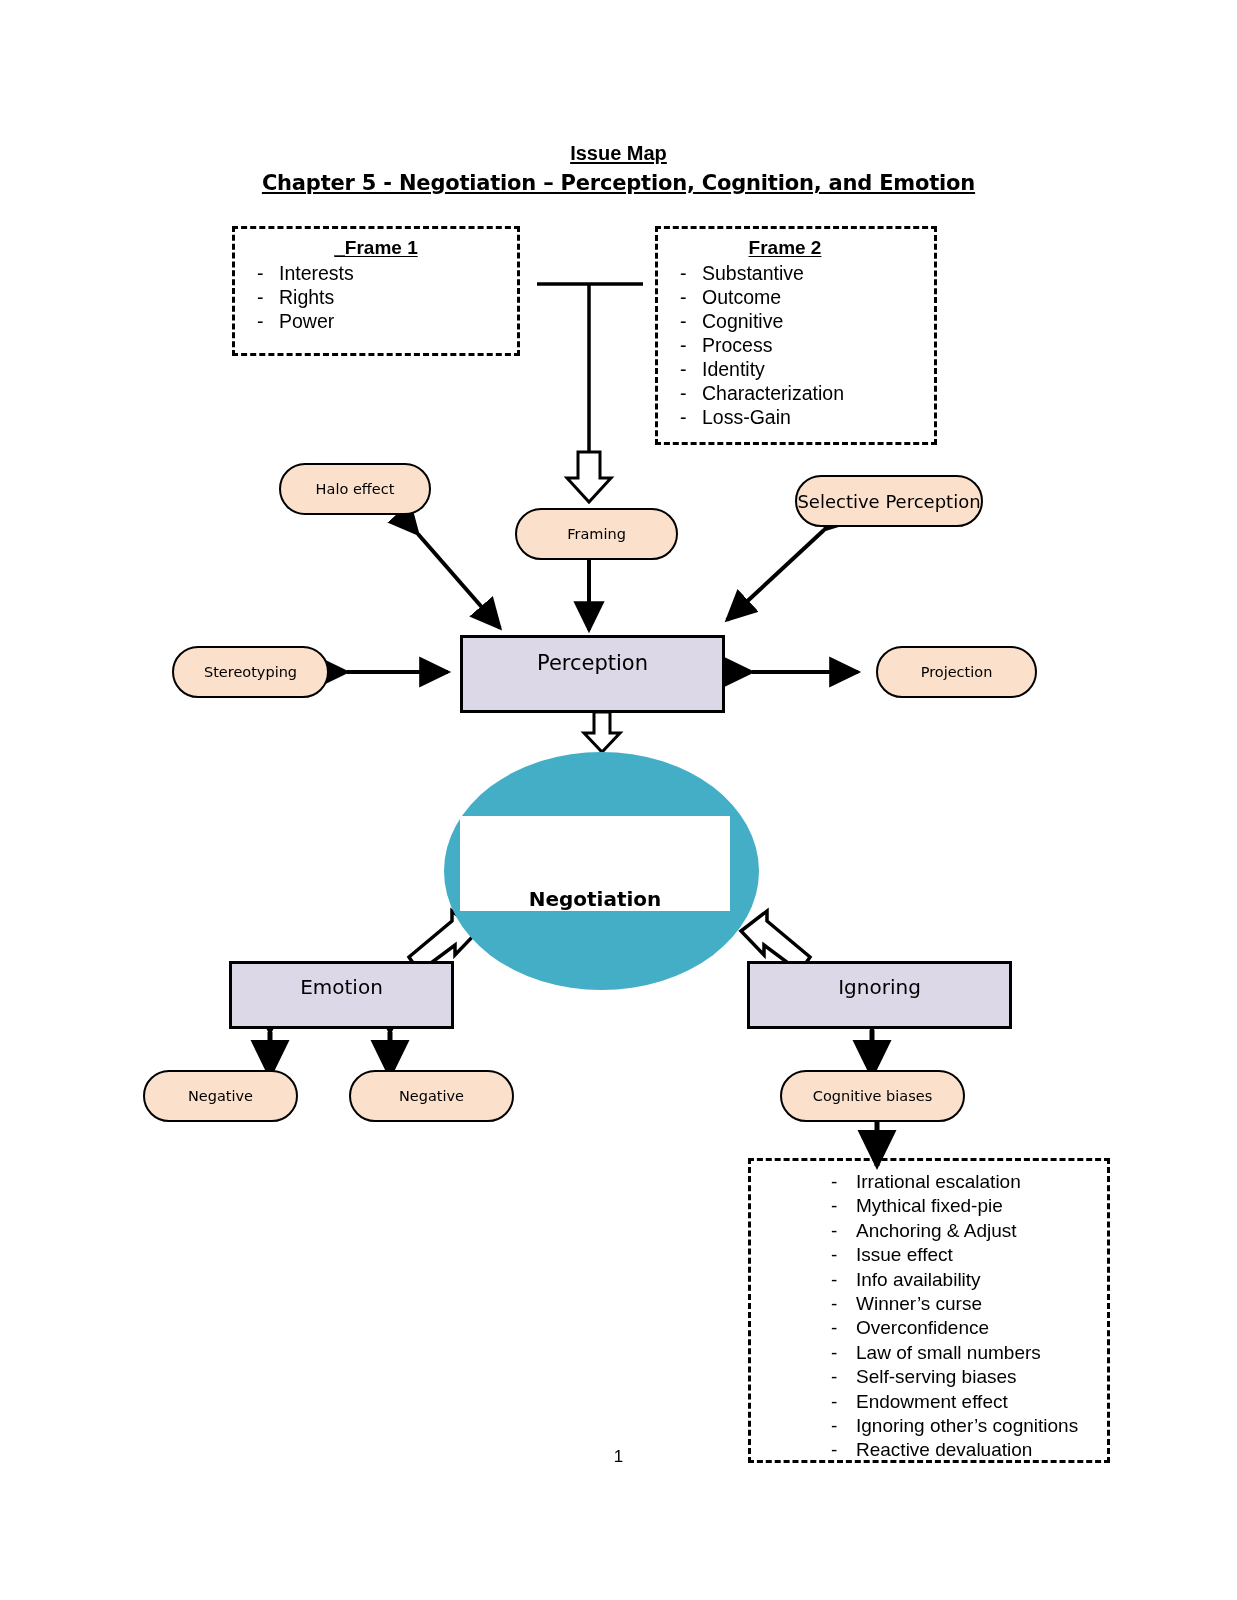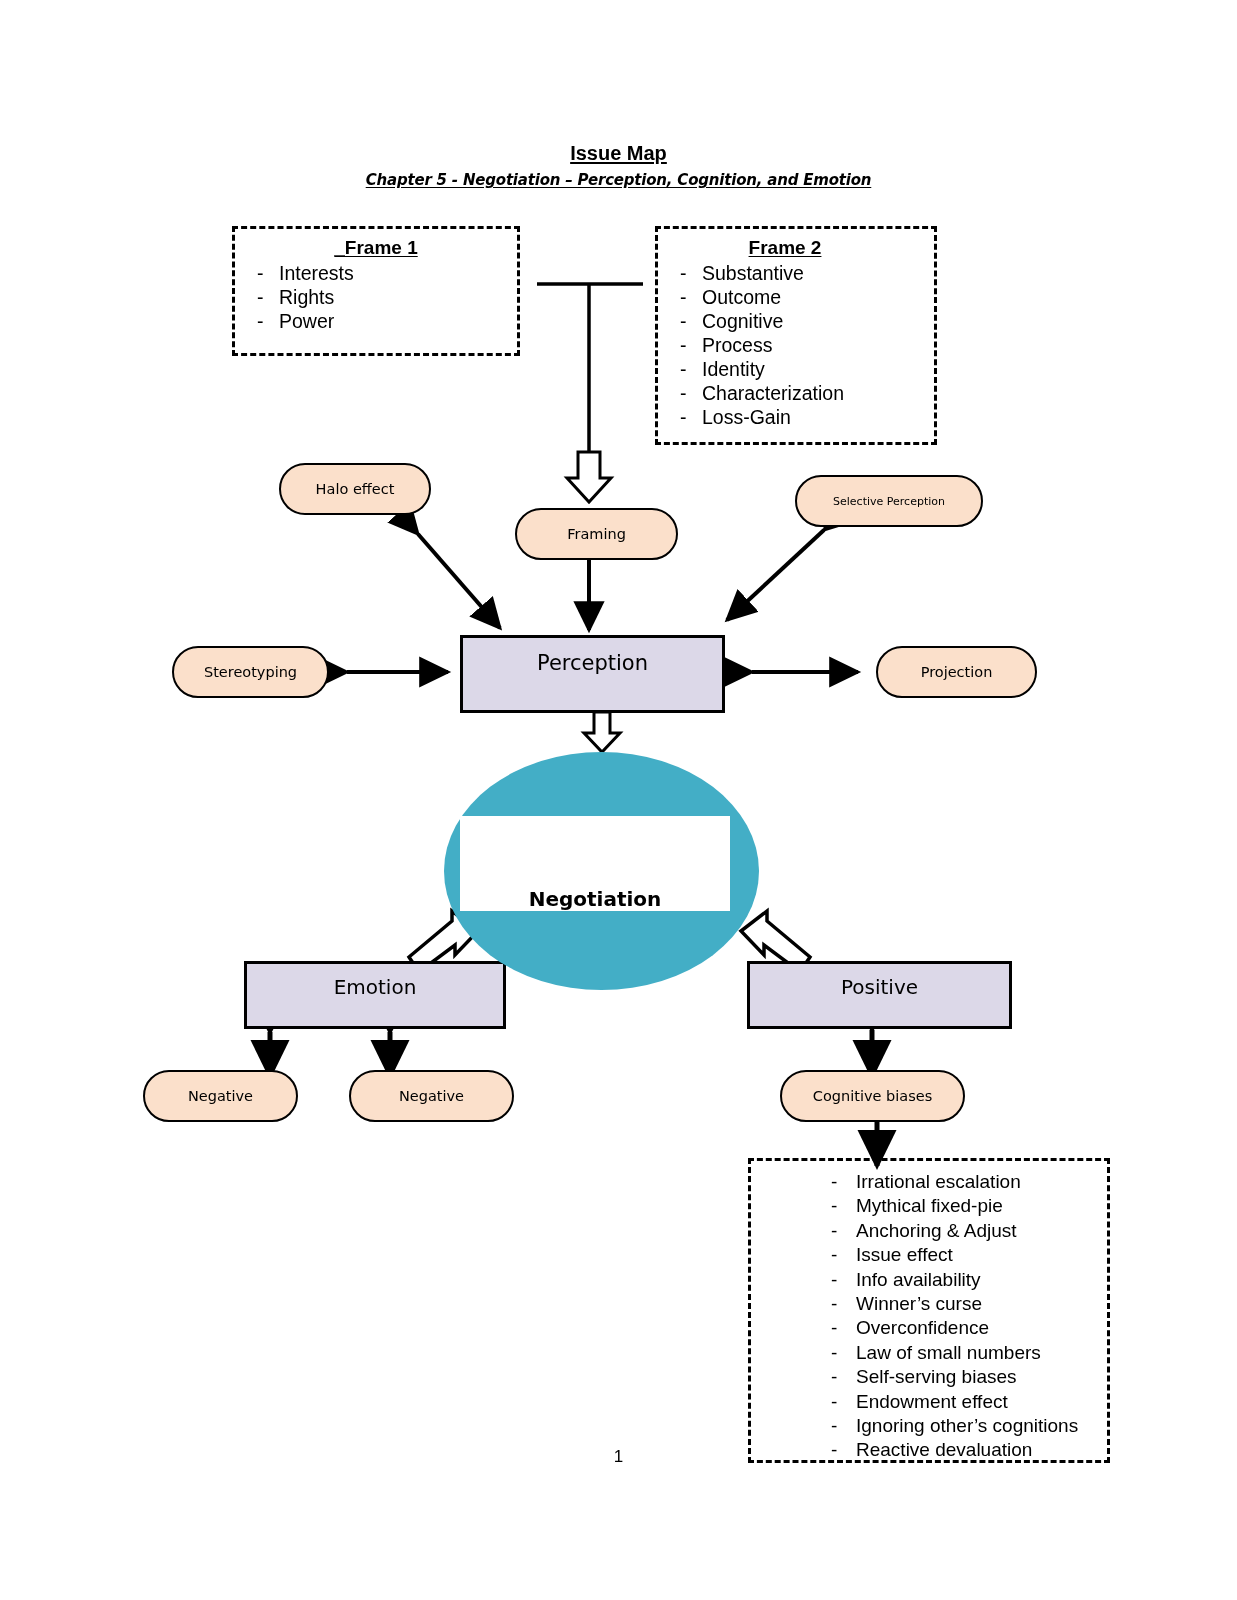--- a/index.html
+++ b/index.html
@@ -7,23 +7,23 @@
        font-family:"Liberation Sans","DejaVu Sans",sans-serif;color:#000;}
   .page{position:absolute;left:0;top:0;width:1237px;height:1600px;background:#fff;}
 
   
   .header{position:absolute;left:140px;top:70px;font-size:20.5px;letter-spacing:.1px;
           white-space:nowrap;}
 
   .title-block{position:absolute;left:0;top:142px;width:1237px;text-align:center;}
   .title-line1{font-size:20px;font-weight:bold;text-decoration:underline;
                text-underline-offset:2px;display:inline-block;}
-  .title-line2{font-size:15px;font-weight:bold;text-decoration:underline;
+  .title-line2{font-size:21px;font-weight:bold;text-decoration:underline;
                text-underline-offset:2px;display:block;margin-top:6px;
-               font-family:"DejaVu Sans",sans-serif;letter-spacing:-0.2px;font-style:italic;}
+               font-family:"DejaVu Sans",sans-serif;letter-spacing:-0.2px;}
 
   
   .dashbox{position:absolute;border:3px dashed #000;box-sizing:border-box;background:transparent;}
   .frame-title{font-size:19px;font-weight:bold;text-decoration:underline;
                text-underline-offset:2px;text-align:center;display:block;}
   .frame-list{list-style:none;margin:0;padding:0;}
   .frame-list li{display:flex;font-size:19.5px;line-height:1.23;}
   .frame-list li .dash{width:44px;flex:0 0 44px;text-align:left;padding-left:22px;box-sizing:border-box;}
   .frame-list li .txt{flex:1 1 auto;}
 
@@ -164,21 +164,21 @@
   </div>
 
   <div class="stadium" style="left:279px;top:463px;width:152px;height:52px;font-size:14.5px;">
     <span>Halo effect</span>
   </div>
 
   <div class="stadium" style="left:515px;top:508px;width:163px;height:52px;font-size:14.5px;">
     <span>Framing</span>
   </div>
 
-  <div class="stadium" style="left:795px;top:475px;width:188px;height:52px;font-size:11px;">
+  <div class="stadium" style="left:795px;top:475px;width:188px;height:52px;font-size:18px;">
     <span>Selective Perception</span>
   </div>
 
   <div class="stadium" style="left:172px;top:646px;width:157px;height:52px;font-size:14.5px;">
     <span>Stereotyping</span>
   </div>
 
   <div class="stadium" style="left:876px;top:646px;width:161px;height:52px;font-size:14.5px;">
     <span>Projection</span>
   </div>
@@ -192,26 +192,26 @@
   </div>
 
   <div class="stadium" style="left:780px;top:1070px;width:185px;height:52px;font-size:14.5px;">
     <span>Cognitive biases</span>
   </div>
 
   <div class="rect" style="left:460px;top:635px;width:265px;height:78px;">
     <span style="font-size:21px;margin-top:13px;font-family:'DejaVu Sans',sans-serif;text-align:right;">Perception</span>
   </div>
 
-  <div class="rect" style="left:244px;top:961px;width:262px;height:68px;">
+  <div class="rect" style="left:229px;top:961px;width:225px;height:68px;">
     <span style="font-size:20px;margin-top:11px;font-family:'DejaVu Sans',sans-serif;">Emotion</span>
   </div>
 
   <div class="rect" style="left:747px;top:961px;width:265px;height:68px;">
-    <span style="font-size:20px;margin-top:11px;font-family:'DejaVu Sans',sans-serif;">Positive</span>
+    <span style="font-size:20px;margin-top:11px;font-family:'DejaVu Sans',sans-serif;">Ignoring</span>
   </div>
 
   <div class="oval-wrap" style="left:444px;top:752px;width:315px;height:238px;">
     <div class="oval-shadow"></div>
     <div class="oval"></div>
     <div class="oval-band" style="left:16px;top:64px;width:270px;height:95px;align-items:flex-end;">
       <span>Negotiation</span>
     </div>
   </div>
 

